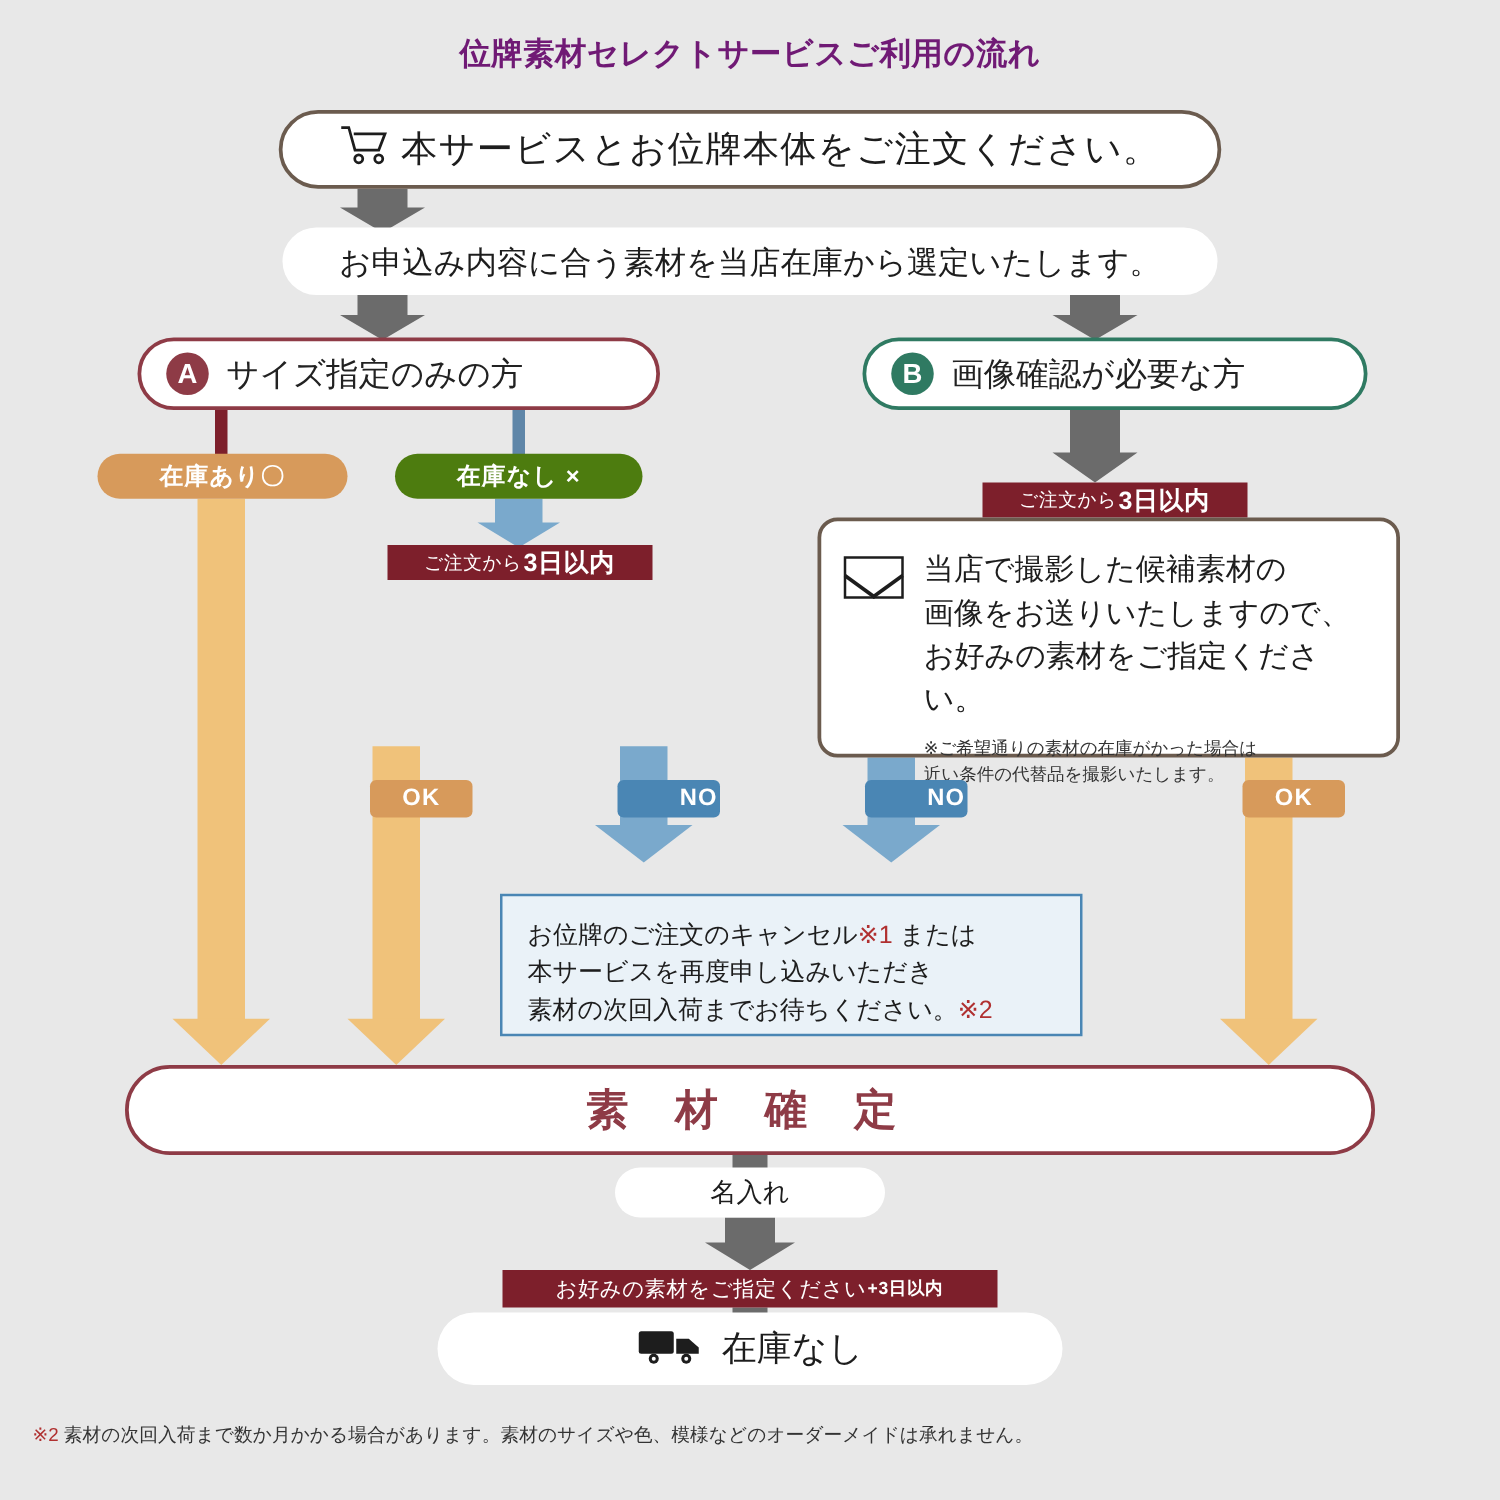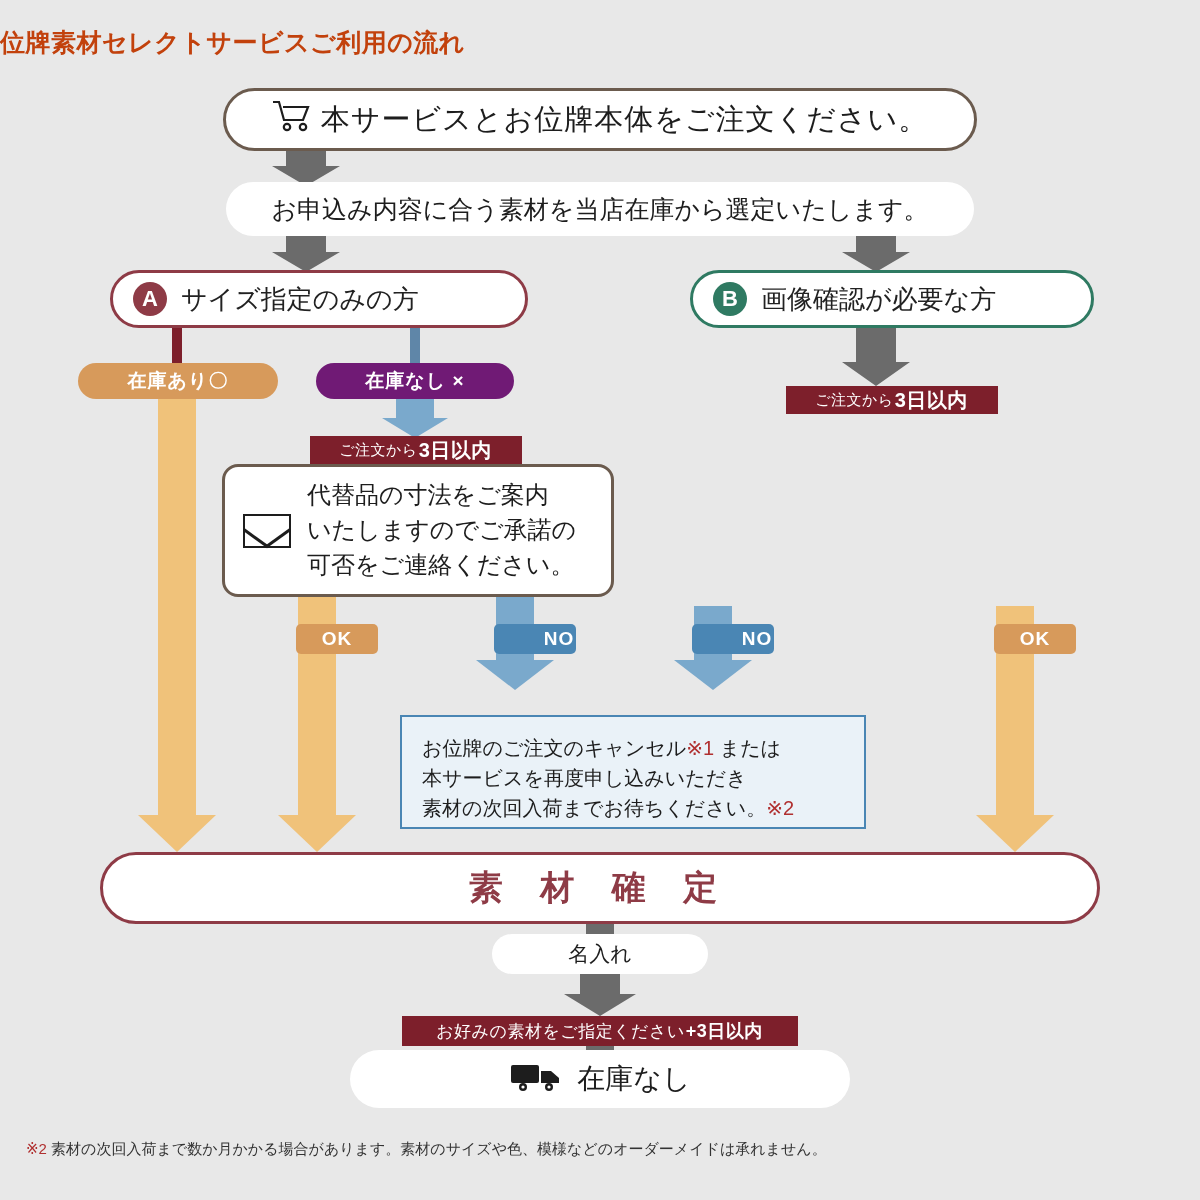--- a/index.html
+++ b/index.html
@@ -18,24 +18,25 @@
     position: relative;
     width: 1200px;
     height: 1200px;
   }
   .abs { position: absolute; }
 
   
   #title {
     left: 0; top: 26px;
     width: 1200px;
+    text-align: center;
     font-size: 25px;
     font-weight: bold;
     letter-spacing: 0.5px;
-    color: #c2410c;
+    color: #701a75;
   }
 
   
   .pill {
     box-sizing: border-box;
     display: flex;
     align-items: center;
     justify-content: center;
     background: #ffffff;
     border-radius: 30px;
@@ -109,38 +110,38 @@
     letter-spacing: 1px;
   }
   #stockYes {
     left: 78px; top: 363px;
     width: 200px; height: 36px;
     background: #d79a5b;
   }
   #stockNo {
     left: 316px; top: 363px;
     width: 198px; height: 36px;
-    background: #701a75;
+    background: #4d7c0f;
   }
 
   
   .tag {
     box-sizing: border-box;
     background: #7d1f2b;
     color: #fff;
     display: flex; align-items: center; justify-content: center;
     font-size: 15px;
     letter-spacing: 0.5px;
     white-space: nowrap;
   }
   .tag b { font-size: 20px; font-weight: bold; margin: 0 1px; }
   #tagA { left: 310px; top: 436px; width: 212px; height: 28px; }
   #tagB { left: 786px; top: 386px; width: 212px; height: 28px; }
   #tagShip { left: 402px; top: 1016px; width: 396px; height: 30px; font-size: 17px; }
-  #tagShip b { font-size: 18px; }
+  #tagShip b { font-size: 14px; }
 
   
   #msgA {
     left: 222px; top: 464px;
     width: 392px; height: 133px;
     border: 3px solid #6b5b4e;
     border-radius: 16px;
     display: flex; align-items: center;
     padding: 0 14px 0 18px;
     gap: 16px;
@@ -351,27 +352,31 @@
   <div id="tagA" class="abs tag">
     <span>ご注文から</span>
       <b>3日以内</b>
   </div>
 
   <div id="tagB" class="abs tag">
     <span>ご注文から</span>
       <b>3日以内</b>
   </div>
 
-  <div id="msgA" class="abs box">
-    <span class="env"></span>
-    <span class="msg-text" style="white-space:pre-line;">代替品の寸法をご案内
-いたしますのでご承諾の
-可否をご連絡ください。</span>
-  </div>
-
+
+  <div id="msgB" class="abs box">
+    <span class="env" style="margin-top:6px;"></span>
+    <span style="display:block;">
+      <span class="msg-text" style="white-space:pre-line; display:block;">当店で撮影した候補素材の
+画像をお送りいたしますので、
+お好みの素材をご指定ください。</span>
+      <span class="msg-note" style="white-space:pre-line; display:block;">※ご希望通りの素材の在庫がかった場合は
+近い条件の代替品を撮影いたします。</span>
+    </span>
+  </div>
 
   <div id="chipOK1" class="abs chip chip-ok">OK</div>
   <div id="chipNO1" class="abs chip chip-no">NO</div>
   <div id="chipNO2" class="abs chip chip-no">NO</div>
   <div id="chipOK2" class="abs chip chip-ok">OK</div>
 
   <div id="cancelBox" class="abs">
     <div>
       <span>お位牌のご注文のキャンセル</span><span class="ref">※1</span><span> または</span>
     </div>

